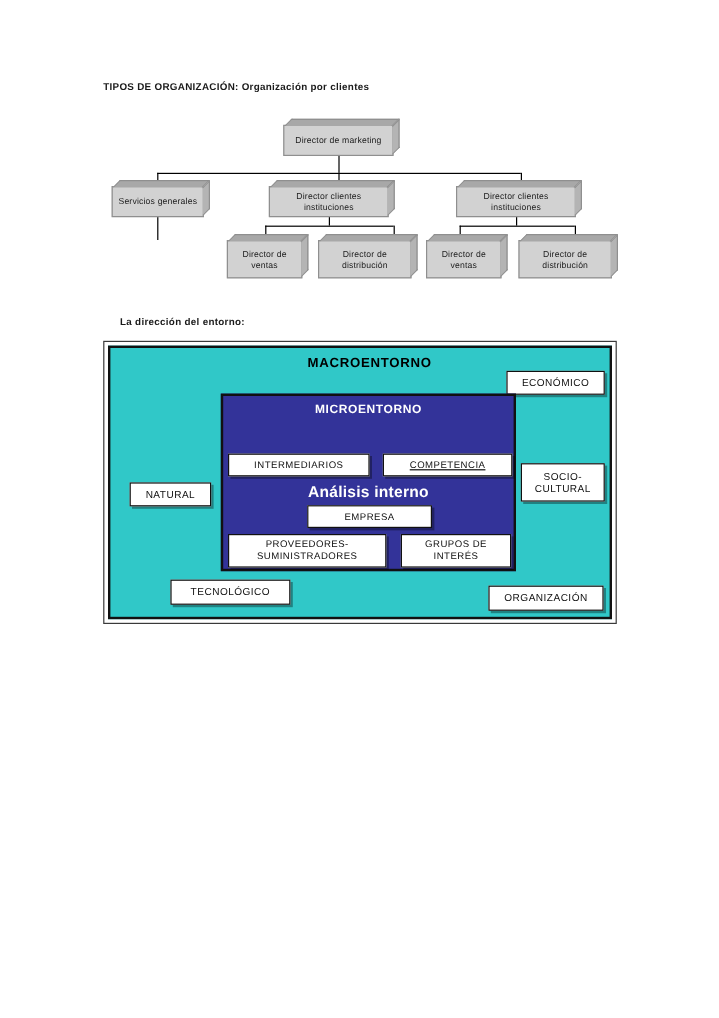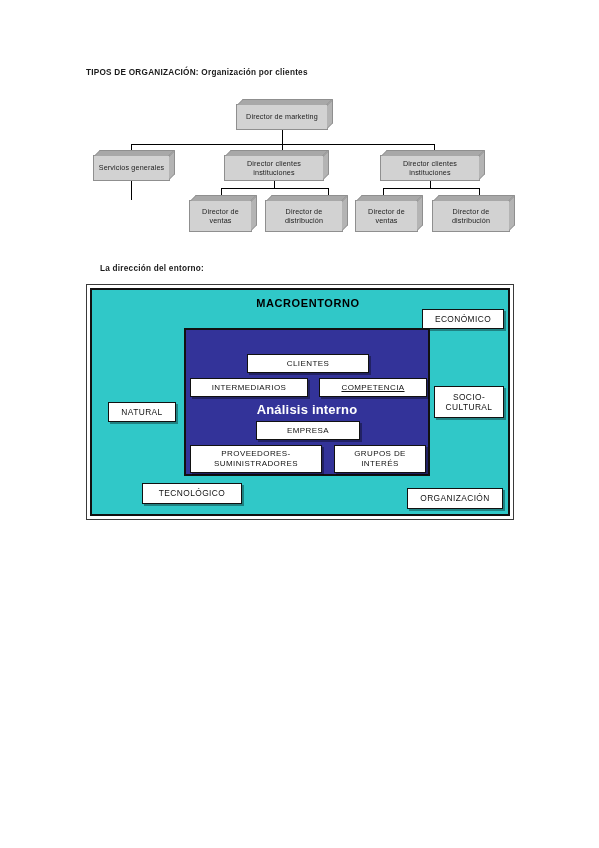--- a/index.html
+++ b/index.html
@@ -235,23 +235,23 @@
 
     <div id="macro-title">MACROENTORNO</div>
 
     <div class="wbox macro" id="box-economico">ECONÓMICO</div>
     <div class="wbox macro" id="box-natural">NATURAL</div>
     <div class="wbox macro" id="box-socio">SOCIO-CULTURAL</div>
     <div class="wbox macro" id="box-tecnologico">TECNOLÓGICO</div>
     <div class="wbox macro" id="box-demografico">ORGANIZACIÓN</div>
 
     <div id="micro-panel">
+      <div id="micro-title">MICROENTORNO</div>
       <div id="analisis-title">Análisis interno</div>
 
-      <div class="wbox micro" id="box-clientes">CLIENTES</div>
       <div class="wbox micro" id="box-intermediarios">INTERMEDIARIOS</div>
       <div class="wbox micro" id="box-competencia">COMPETENCIA</div>
       <div class="wbox micro" id="box-empresa">EMPRESA</div>
       <div class="wbox micro" id="box-proveedores">PROVEEDORES-SUMINISTRADORES</div>
       <div class="wbox micro" id="box-grupos">GRUPOS DE INTERÉS</div>
     </div>
   </div>
 </div>
 
 </body></html>

